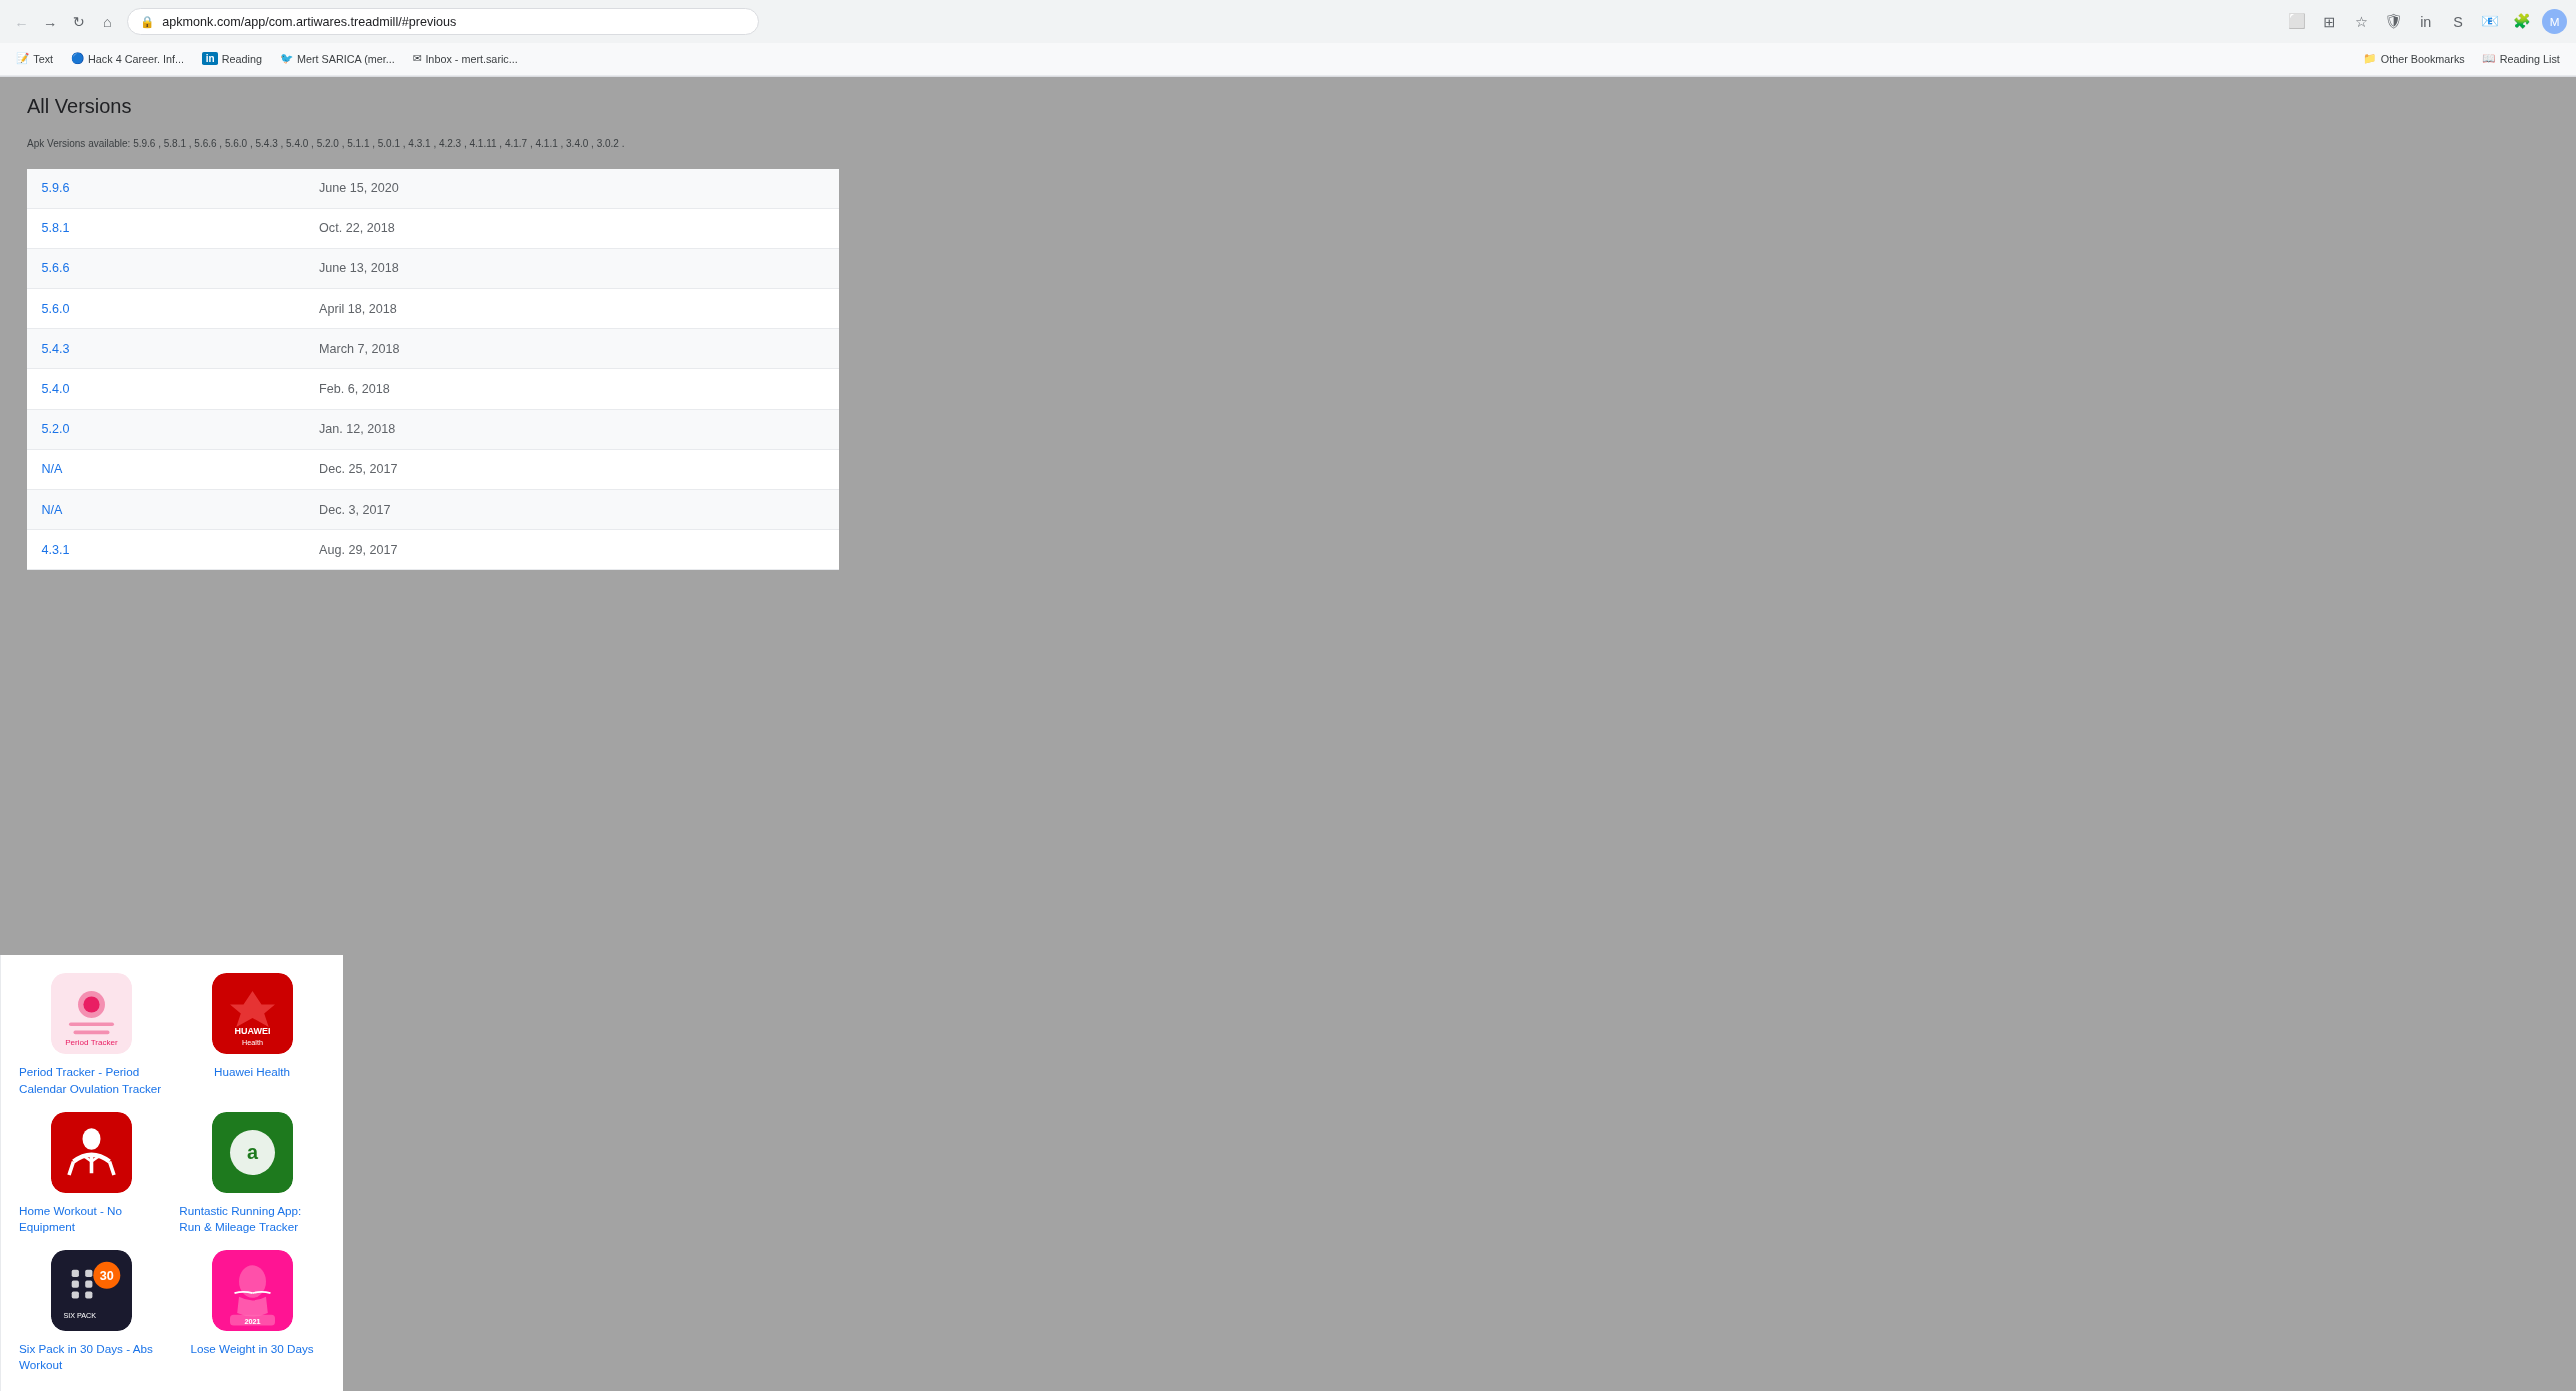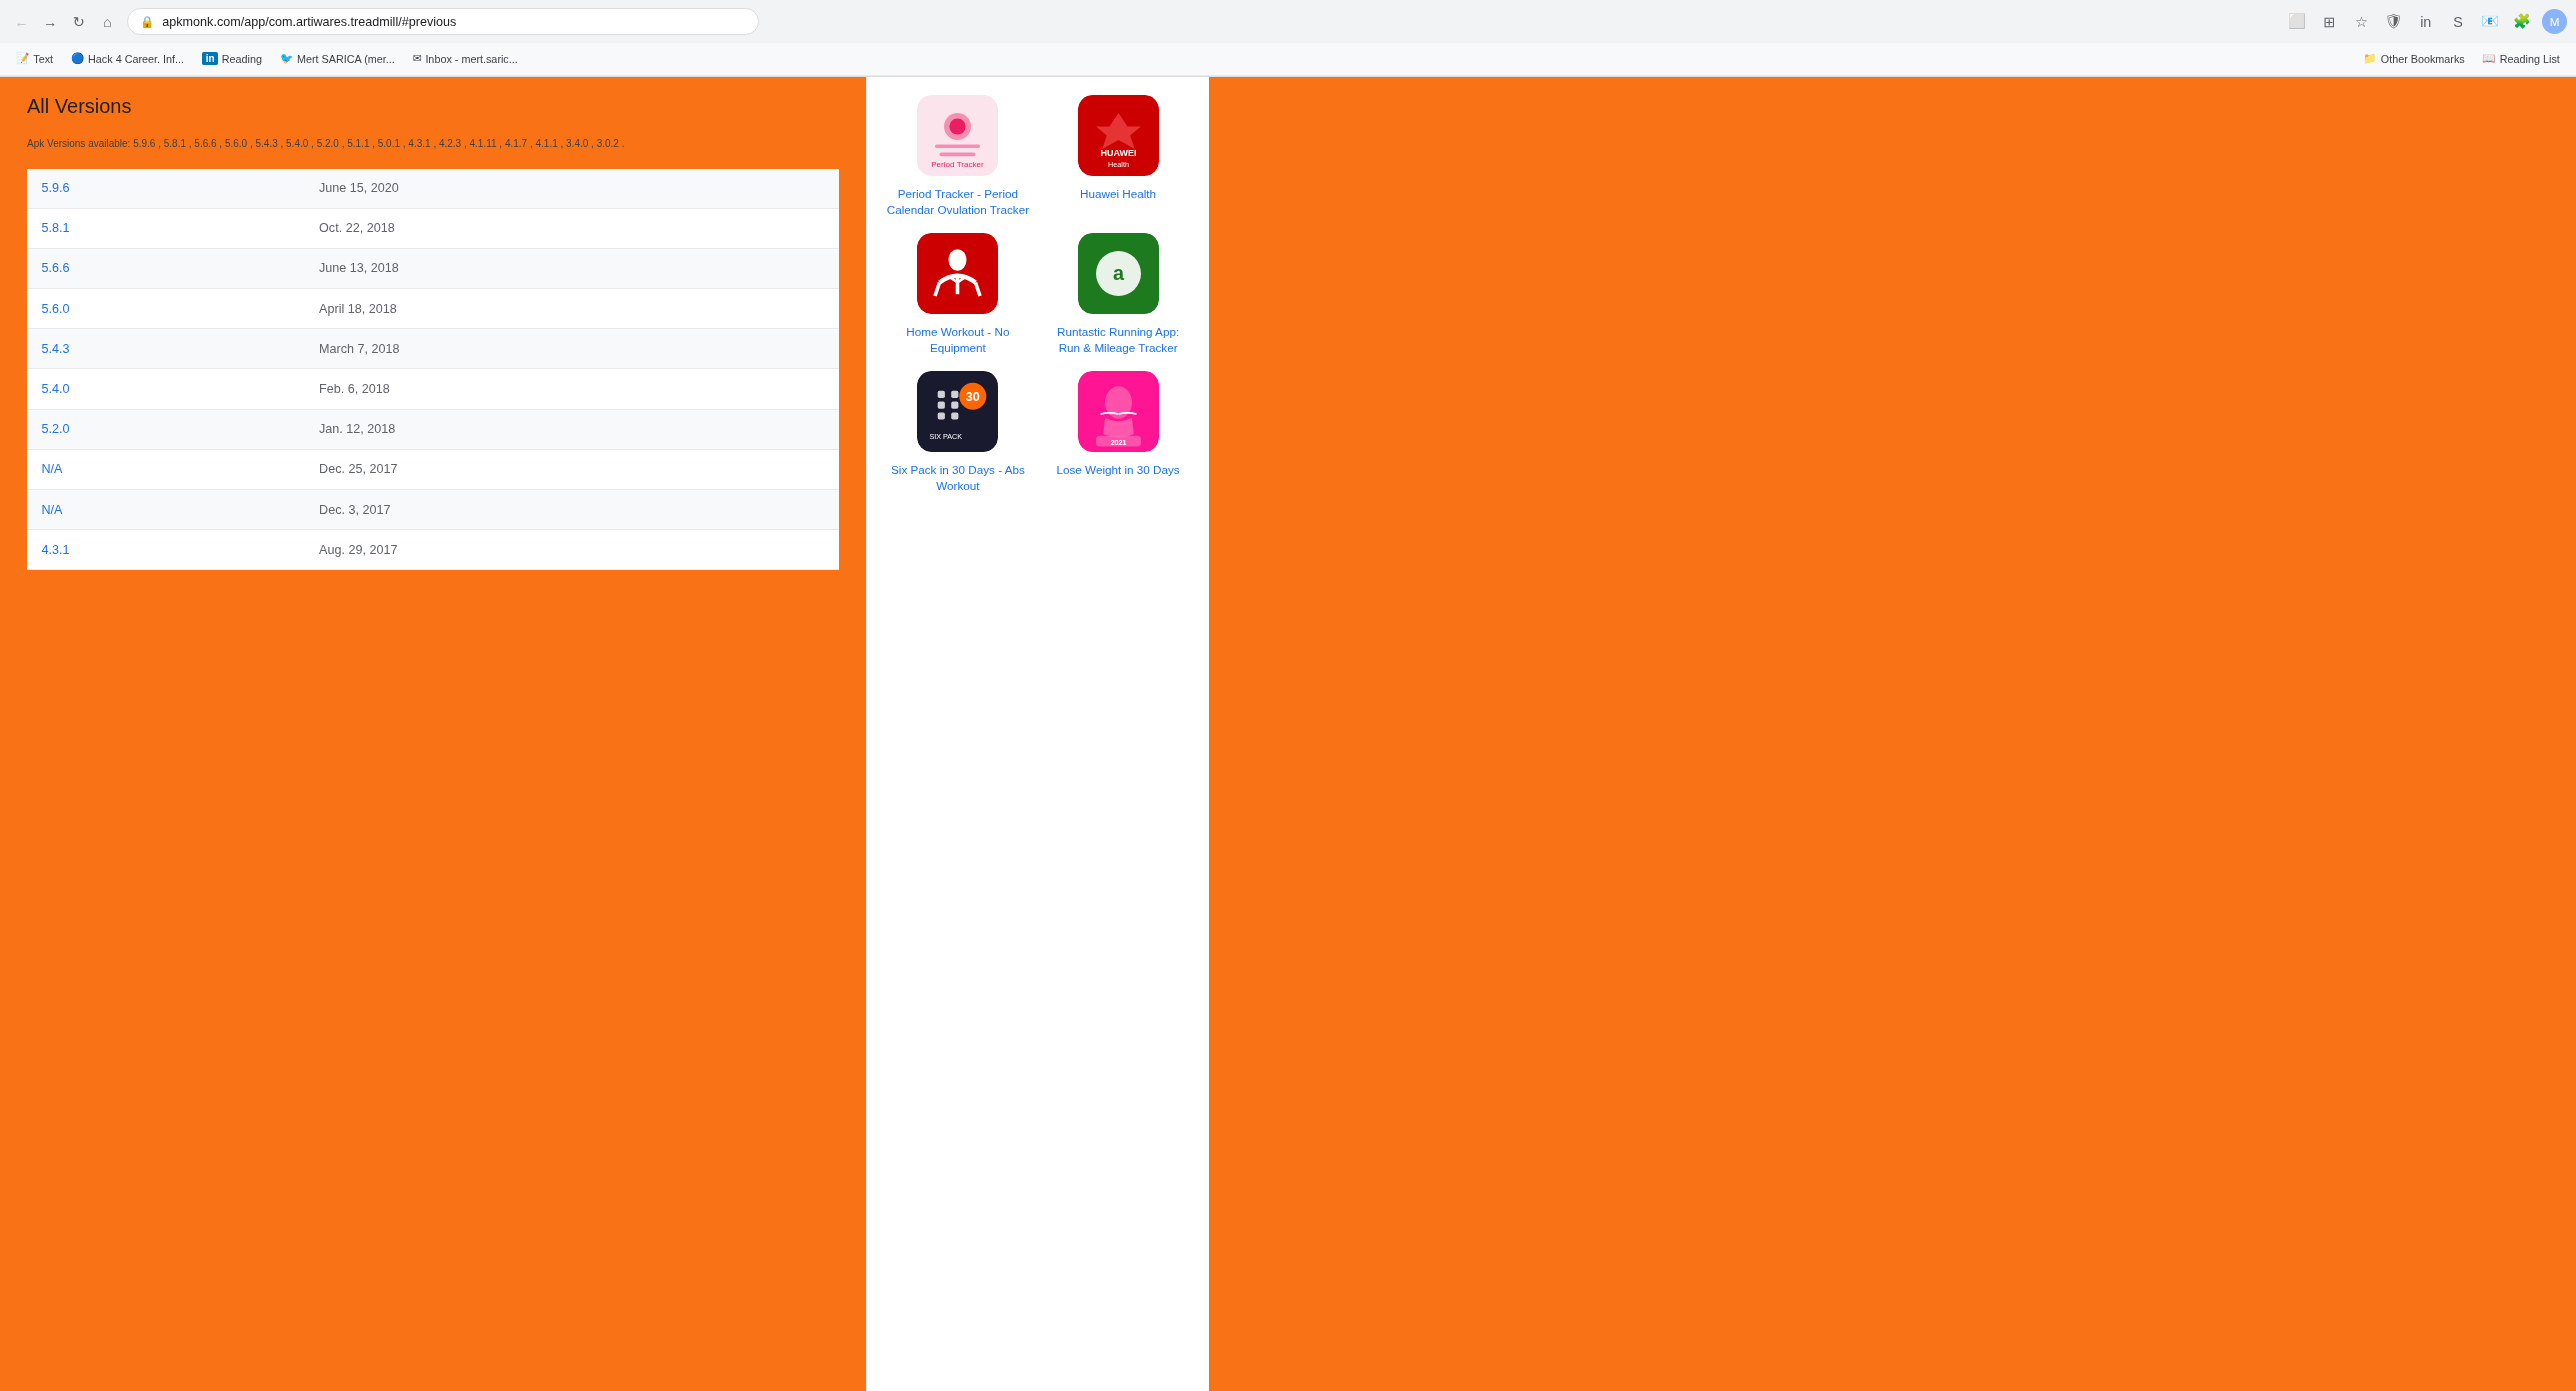--- a/index.html
+++ b/index.html
@@ -104,21 +104,22 @@
       border-radius: 3.6px;
       cursor: pointer;
       font-size: 10.8px;
       color: #3c4043;
     }
 
     
     .page-content {
       display: flex;
       min-height: calc(100vh - 76px);
-      background: #f97316;
+      background: #a3a3a3;
+      flex-direction: column;
     }
     .main-content {
       flex: 1;
       padding: 18px 27px;
       max-width: 866px;
     }
 
     
     .section-title {
       font-size: 20px;
@@ -174,21 +175,21 @@
     .app-card {
       display: flex;
       flex-direction: column;
       align-items: center;
       gap: 10px;
       cursor: pointer;
     }
     .app-name {
       font-size: 11.7px;
       color: #1a73e8;
-      text-align: center;
+      text-align: left;
       line-height: 1.4;
     }
 
     
     .app-svg-container {
       width: 81px;
       height: 81px;
       border-radius: 14.4px;
       overflow: hidden;
       display: flex;

